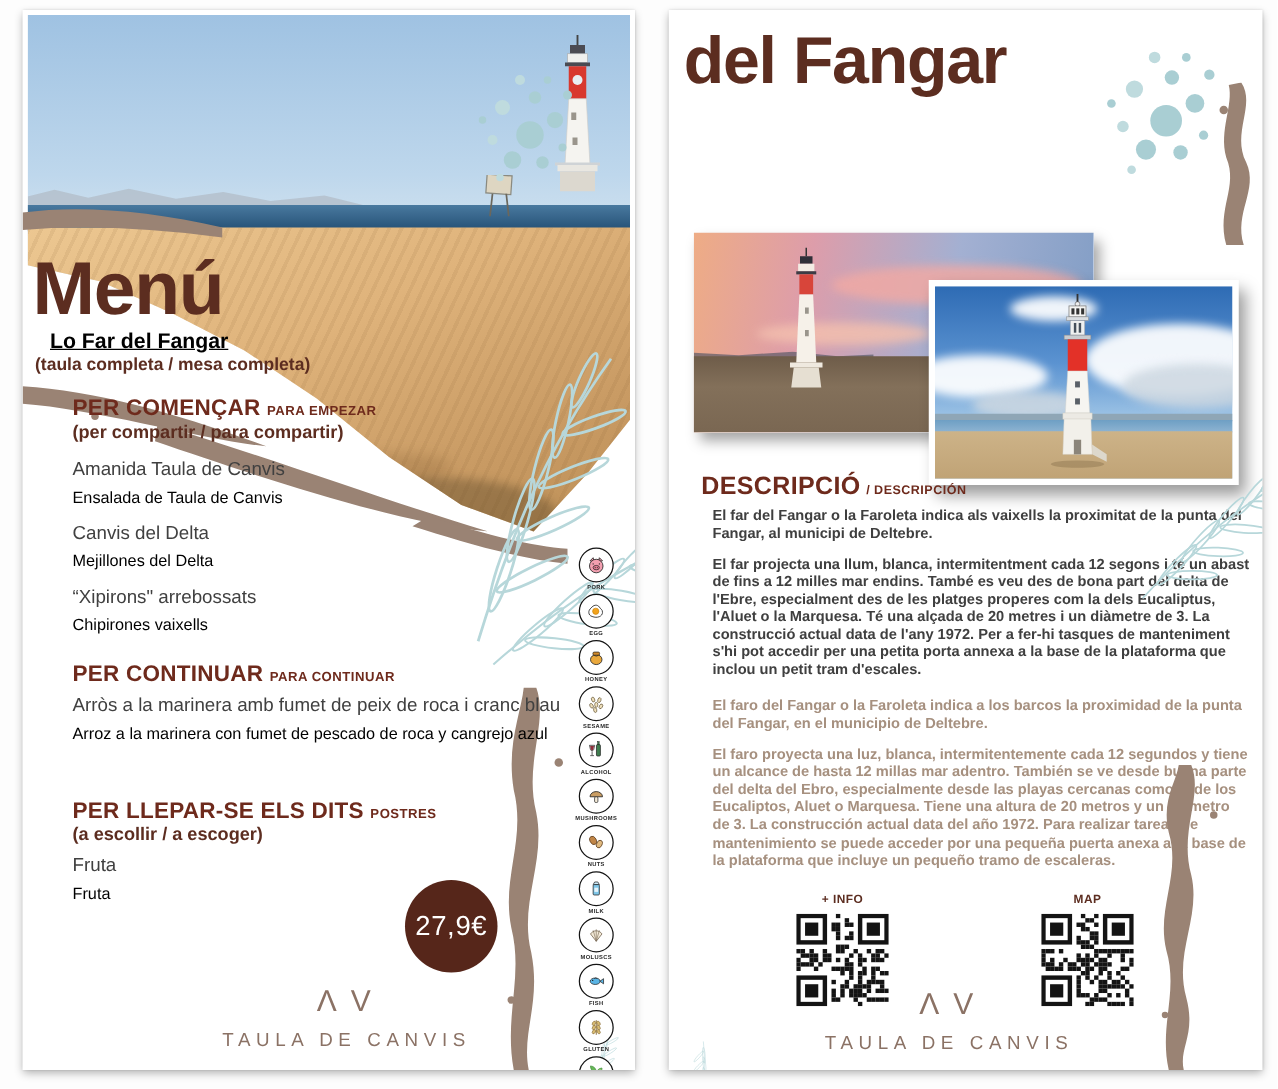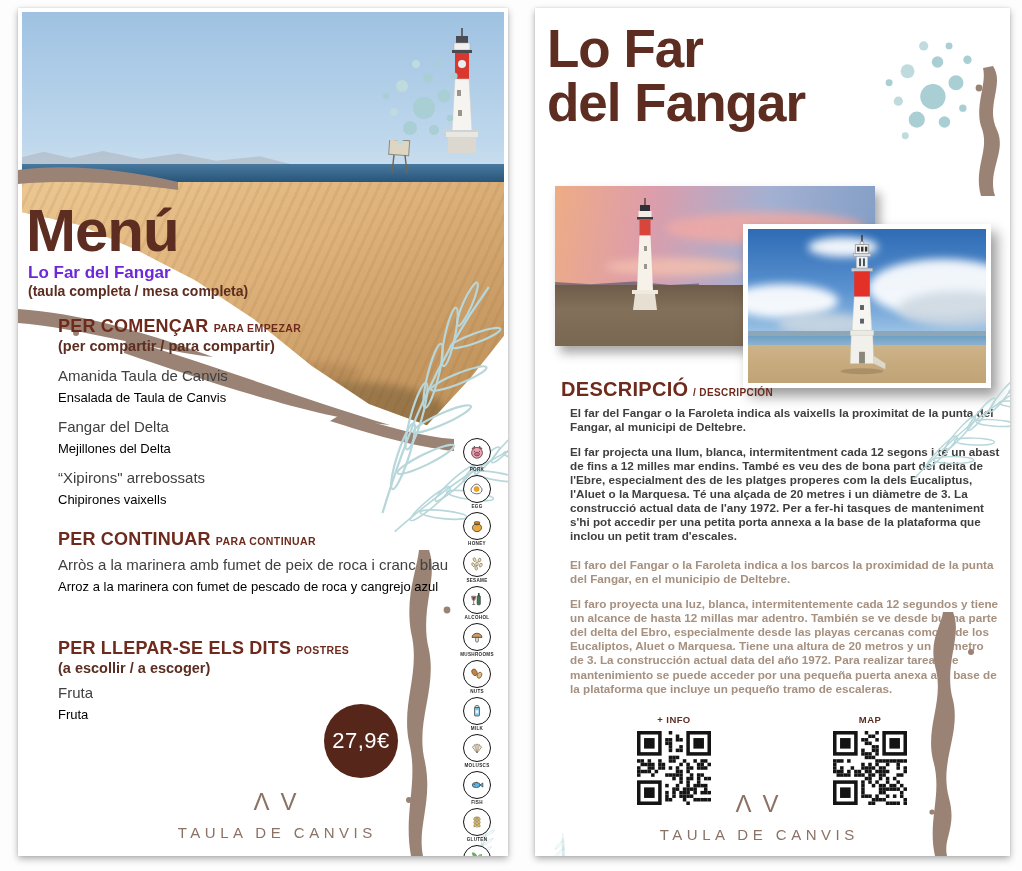--- a/index.html
+++ b/index.html
@@ -23,21 +23,21 @@
   .hero-veg1 { position:absolute; left:225px; top:200px; width:200px; height:62px; border-radius:50%; background:rgba(84,66,38,.38); filter:blur(4px); }
   .hero-veg2 { position:absolute; left:300px; top:252px; width:160px; height:52px; border-radius:50%; background:rgba(84,66,38,.30); filter:blur(4px); }
   .hero-duneshadow { position:absolute; left:60px; top:185px; width:280px; height:40px; border-radius:50%; background:rgba(120,84,40,.22); filter:blur(5px); transform:rotate(-6deg); }
 
   
   svg.deco { position:absolute; pointer-events:none; }
   .brush { fill:#9a8374; }
 
   
   .menu-title { position:absolute; left:8px; top:188px; font-size:60px; font-weight:bold; color:#5c2d20; letter-spacing:-1px; }
-  .menu-subtitle { position:absolute; left:10px; top:255px; font-size:17px; font-weight:bold; color:#6d28d9; }
+  .menu-subtitle { position:absolute; left:22px; top:255px; font-size:17px; font-weight:bold; color:#000000;text-decoration:underline; }
   .menu-note { position:absolute; left:10px; top:275px; font-size:14px; font-weight:bold; color:#5c2d20; }
   .sections { position:absolute; left:40px; top:308px; width:434px; }
   .sec-heading { font-size:18px; font-weight:bold; color:#6e2a1c; letter-spacing:.2px; }
   .sec-heading .alt { font-size:10.5px; letter-spacing:.4px; }
   .sec-note { font-size:14.5px; font-weight:bold; color:#5c2d20; margin-top:1px; }
   .mi { margin-top:13px; }
   .mi-name { font-size:15px; color:#404040; }
   .mi-alt  { font-size:13px; color:#000000; margin-top:6px; }
   .sec2 { margin-top:22px; } .sec3 { margin-top:44px; }
   .price-circle { position:absolute; left:306px; top:696px; width:74px; height:74px; border-radius:50%;
@@ -197,21 +197,21 @@
     <div class="sections">
       <div class="sec">
         <div class="sec-heading"><span>PER COMENÇAR</span>
           <span class="alt">PARA EMPEZAR</span></div>
         <div class="sec-note">(per compartir / para compartir)</div>
         <div class="mi">
           <div class="mi-name">Amanida Taula de Canvis</div>
           <div class="mi-alt">Ensalada de Taula de Canvis</div>
         </div>
         <div class="mi">
-          <div class="mi-name">Fangar del Delta</div>
+          <div class="mi-name">Canvis del Delta</div>
           <div class="mi-alt">Mejillones del Delta</div>
         </div>
         <div class="mi">
           <div class="mi-name">“Xipirons" arrebossats</div>
           <div class="mi-alt">Chipirones vaixells</div>
         </div>
       </div>
 
       <div class="sec sec2">
         <div class="sec-heading"><span>PER CONTINUAR</span>
@@ -379,21 +379,20 @@
         </svg>
           </div>
 
       </div>
     </div>
   </div>
 
   <div class="panel panel-right">
 
     <div class="info-title">
-      <div>Lo Far</div>
       <div>del Fangar</div>
     </div>
 
     <svg class="deco" style="left:338px;top:28px;width:106px;height:112px" viewBox="0 0 92 96">
         <use href="#dots"></use>
       </svg>
     <svg class="deco" style="left:438px;top:58px;width:40px;height:130px" viewBox="0 0 40 130">
       <path class="brush" d="M20 0 C32 18 12 40 24 64 C34 86 14 104 22 130 L8 130 C0 100 18 84 8 60 C2 38 14 18 10 2 Z"></path>
       <circle class="brush" cx="6" cy="22" r="3.4"></circle>
     </svg>

